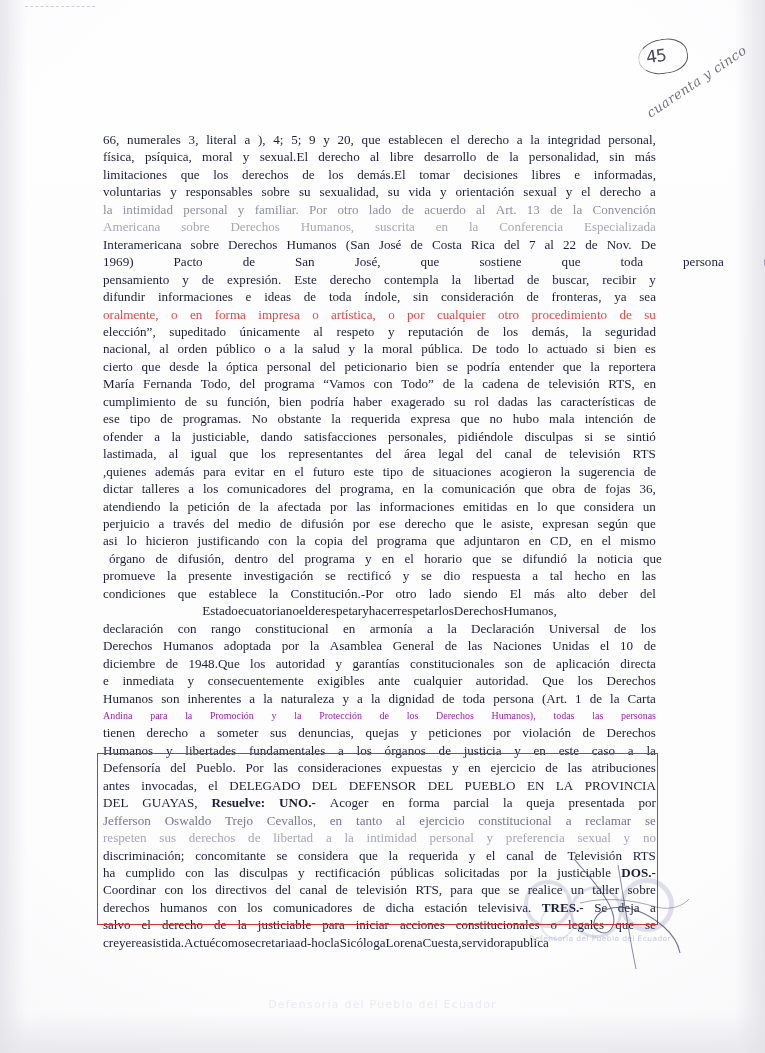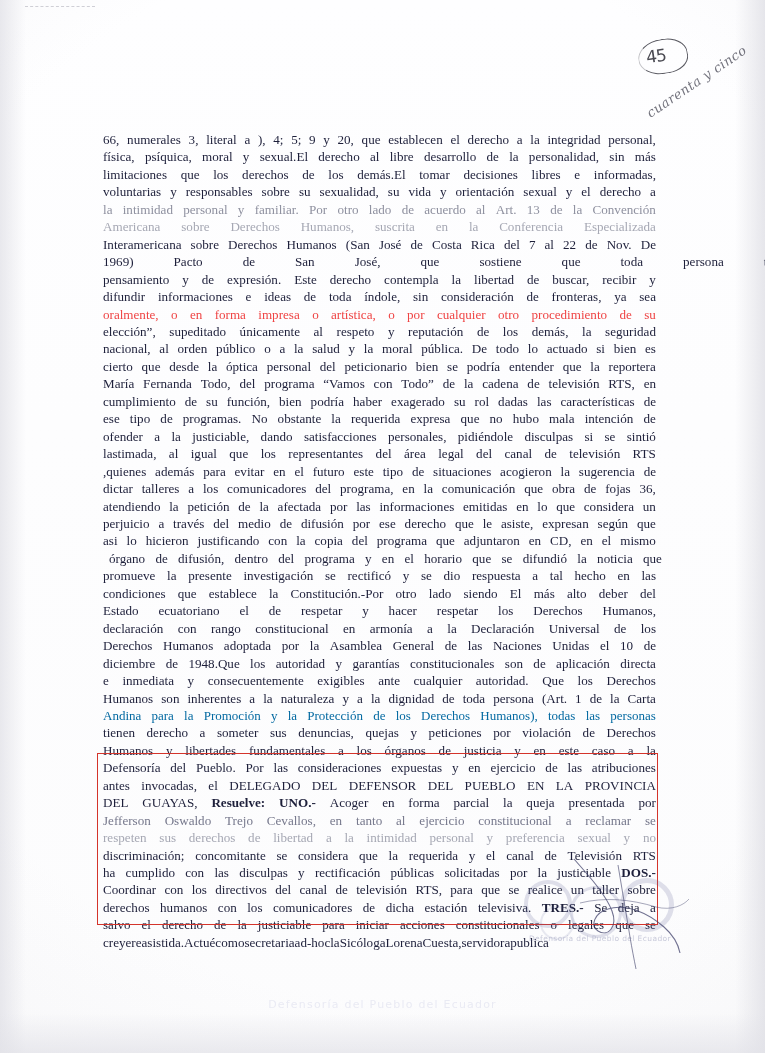--- a/index.html
+++ b/index.html
@@ -658,21 +658,21 @@
         <span>Constitución.-Por</span>
         <span>otro</span>
         <span>lado</span>
         <span>siendo</span>
         <span>El</span>
         <span>más</span>
         <span>alto</span>
         <span>deber</span>
         <span>del</span>
       </div>
-      <div class="jline" style="font-size: 13.1px; line-height: 17.45px; color: rgb(29, 31, 58);">
+      <div class="jline" style="font-size: 13.1px; line-height: 17.45px; color: rgb(29, 31, 58); justify-content: center;">
         <span>Estado</span>
         <span>ecuatoriano</span>
         <span>el</span>
         <span>de</span>
         <span>respetar</span>
         <span>y</span>
         <span>hacer</span>
         <span>respetar</span>
         <span>los</span>
         <span>Derechos</span>
@@ -748,21 +748,21 @@
         <span>dignidad</span>
         <span>de</span>
         <span>toda</span>
         <span>persona</span>
         <span>(Art.</span>
         <span>1</span>
         <span>de</span>
         <span>la</span>
         <span>Carta</span>
       </div>
-      <div class="jline" style="font-size: 13px; line-height: 17.45px; color: #0369a1;">
+      <div class="jline" style="font-size: 10px; line-height: 17.45px; color: #a21caf;">
         <span>Andina</span>
         <span>para</span>
         <span>la</span>
         <span>Promoción</span>
         <span>y</span>
         <span>la</span>
         <span>Protección</span>
         <span>de</span>
         <span>los</span>
         <span>Derechos</span>

